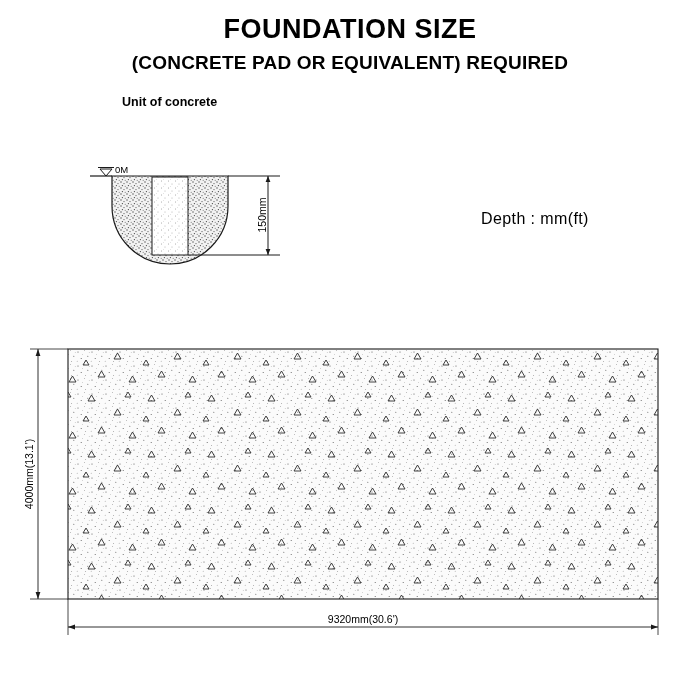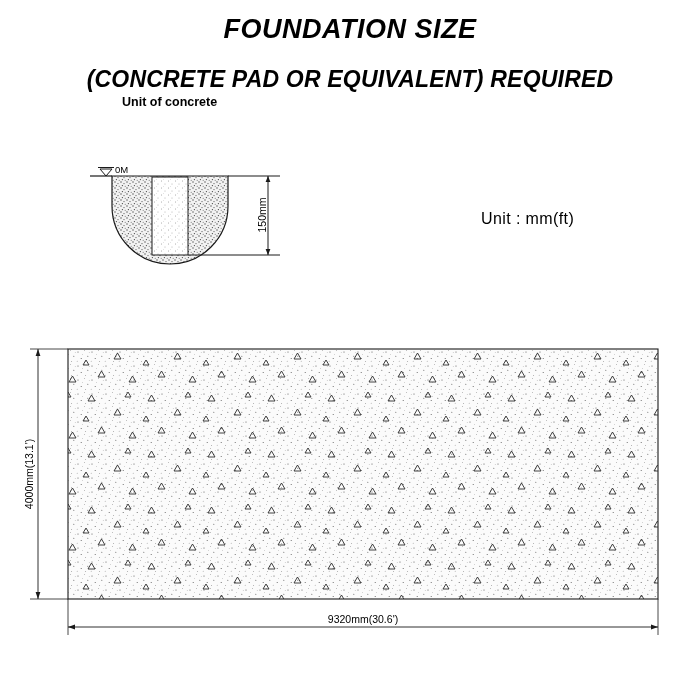--- a/index.html
+++ b/index.html
@@ -16,34 +16,33 @@
     overflow: hidden;
   }
 
   
   #title-block {
     position: absolute;
     top: 14px;
     left: 0;
     width: 700px;
     text-align: center;
-    font-style: italic;
   }
   #title-main {
     font-size: 27px;
     font-weight: bold;
     letter-spacing: 0.5px;
     line-height: 1.15;
   }
   #title-sub {
-    font-size: 23px;
+    font-size: 19px;
     font-weight: bold;
     letter-spacing: 0.2px;
     line-height: 1.3;
-    margin-top: 20px;
+    margin-top: 6px;
   }
 
   
   #depth-label {
     position: absolute;
     top: 95px;
     left: 122px;
     font-size: 12.5px;
     font-weight: bold;
   }
@@ -89,21 +88,21 @@
 </head>
 <body>
 
 <div id="title-block">
   <div id="title-main">FOUNDATION SIZE</div>
   <div id="title-sub">(CONCRETE PAD OR EQUIVALENT) REQUIRED</div>
 </div>
 
 <div id="depth-label">Unit of concrete</div>
 
-<div id="unit-label">Unit : mm(ft)</div>
+<div id="unit-label">Depth : mm(ft)</div>
 
 <div id="section-detail">
   <svg width="220" height="145" viewBox="0 0 220 145" xmlns="http://www.w3.org/2000/svg">
     <defs>
 
       <pattern id="soilStipple" width="6" height="6" patternUnits="userSpaceOnUse">
         <rect width="6" height="6" fill="#f2f2f2"></rect>
         <circle cx="1" cy="1" r="0.7" fill="#4a4a4a"></circle>
         <circle cx="4" cy="2.6" r="0.6" fill="#555"></circle>
         <circle cx="2.4" cy="4.6" r="0.65" fill="#444"></circle>

